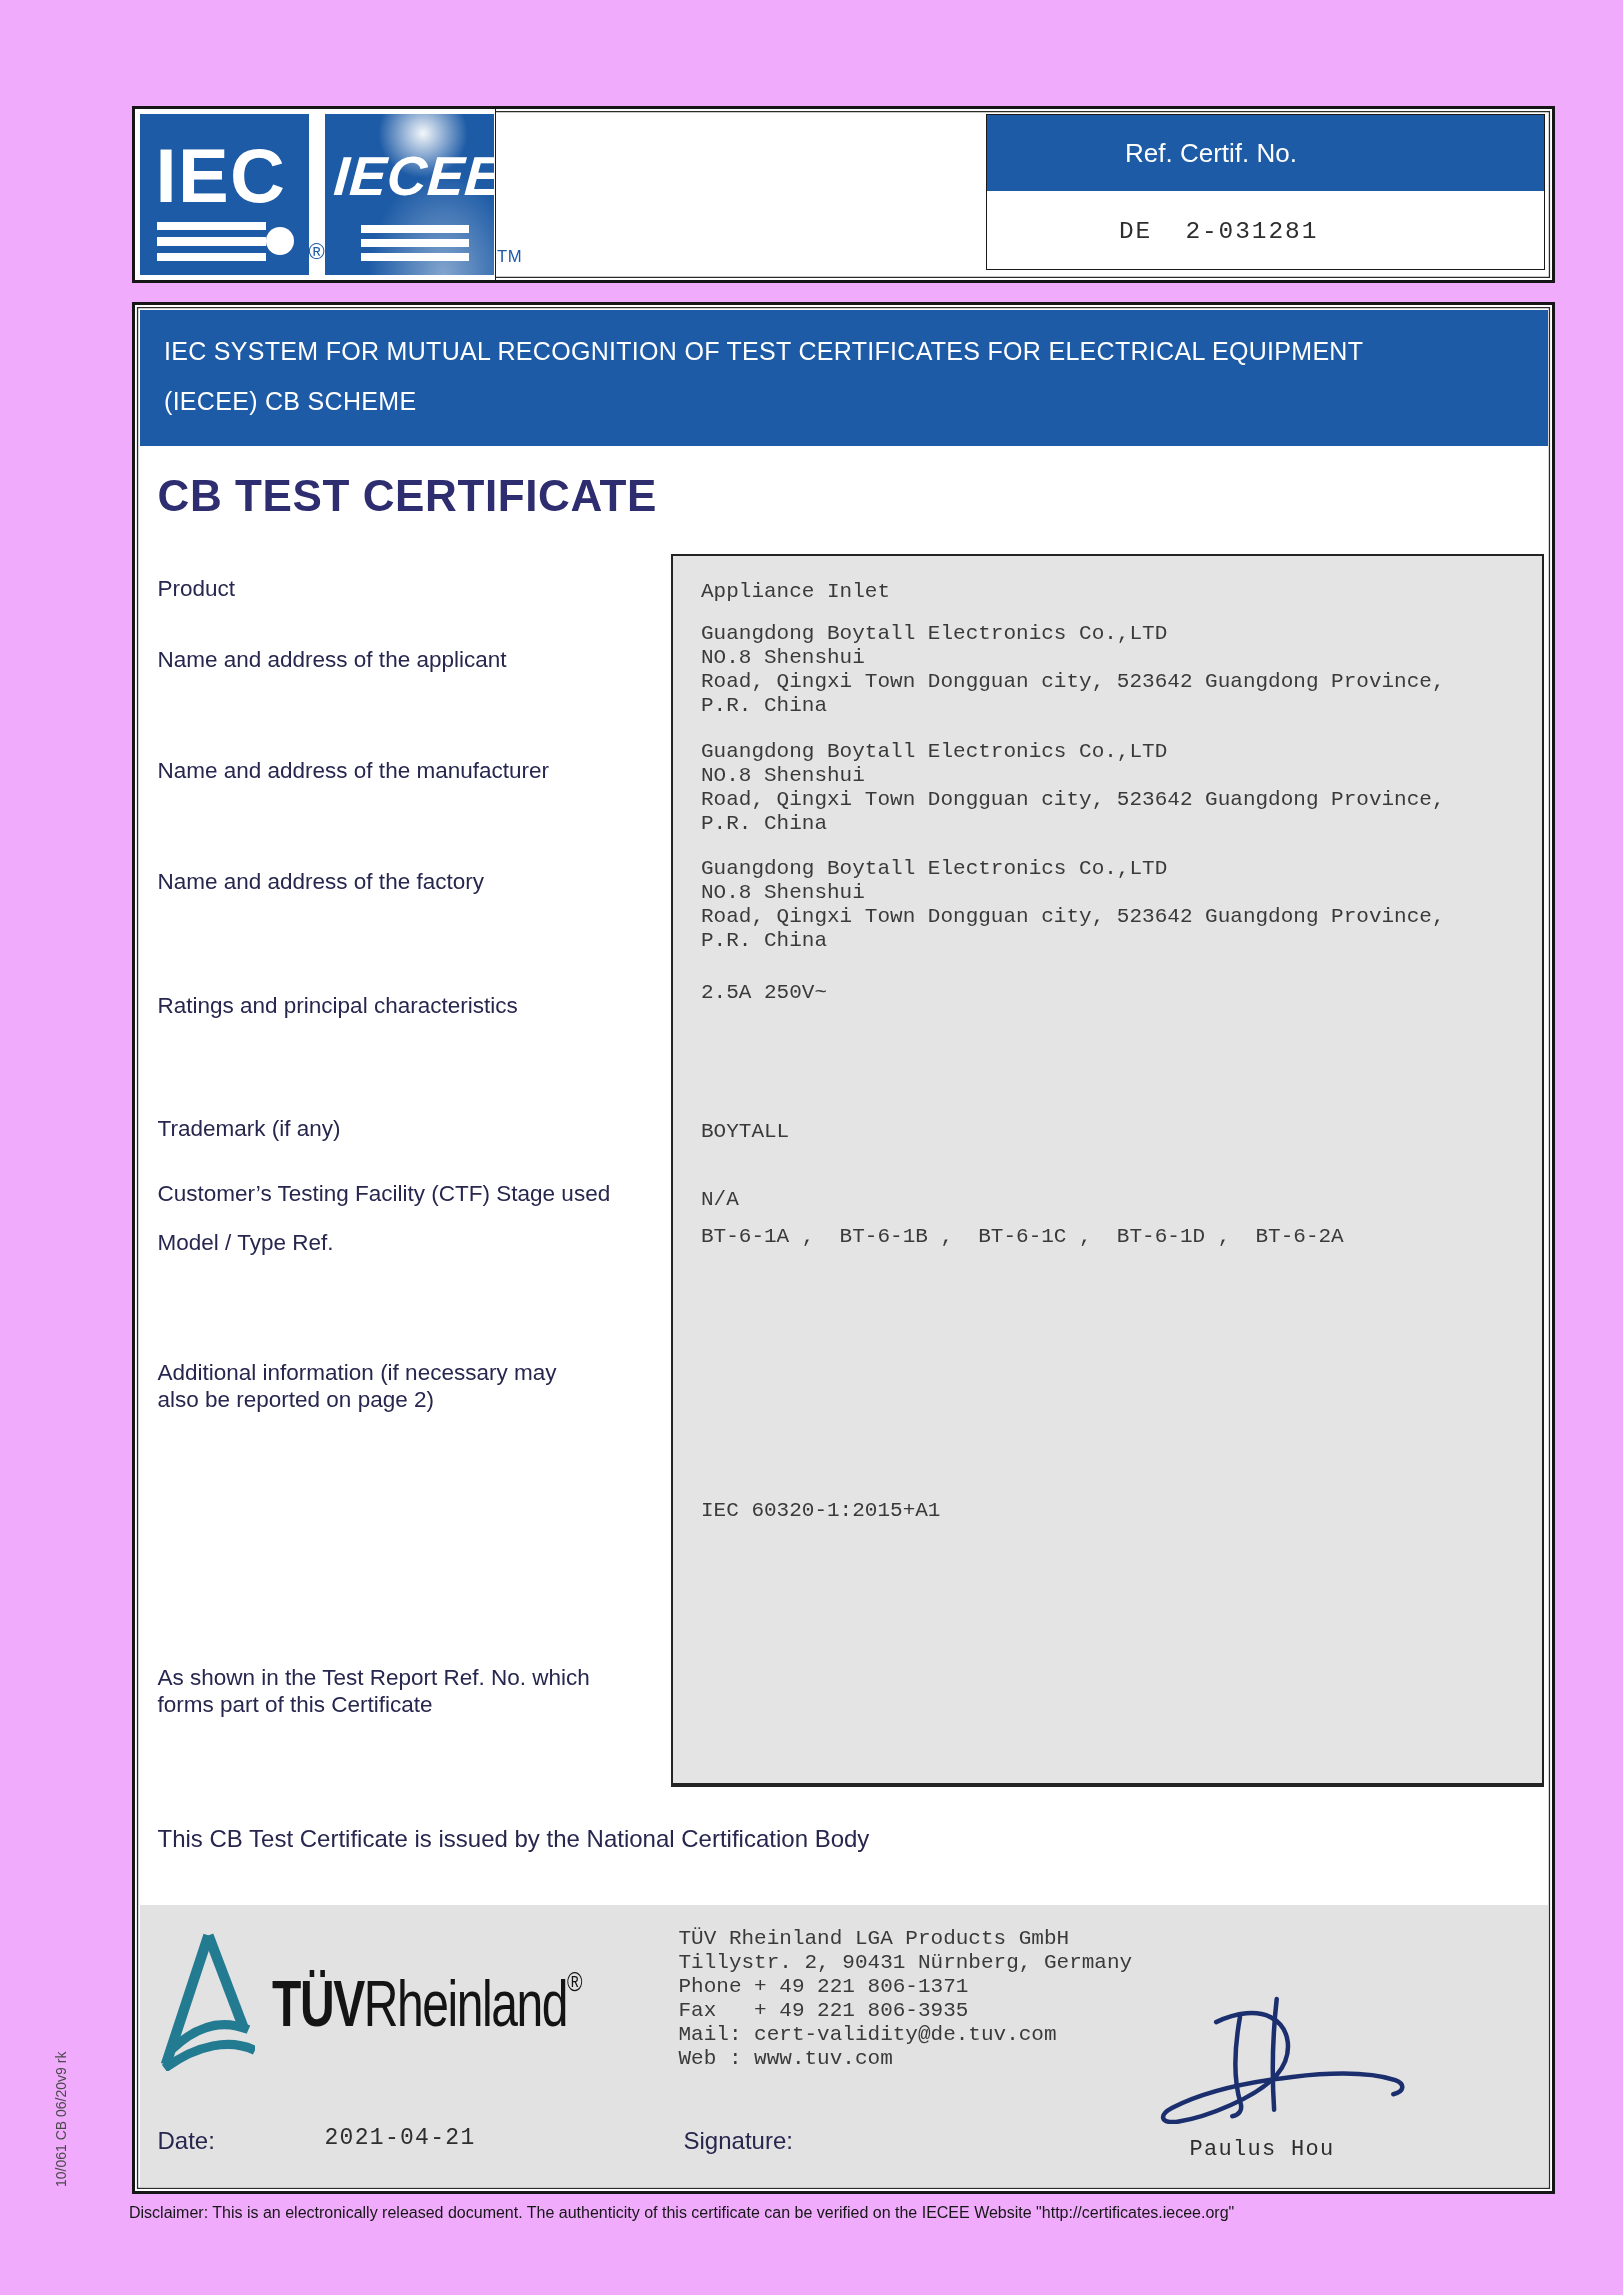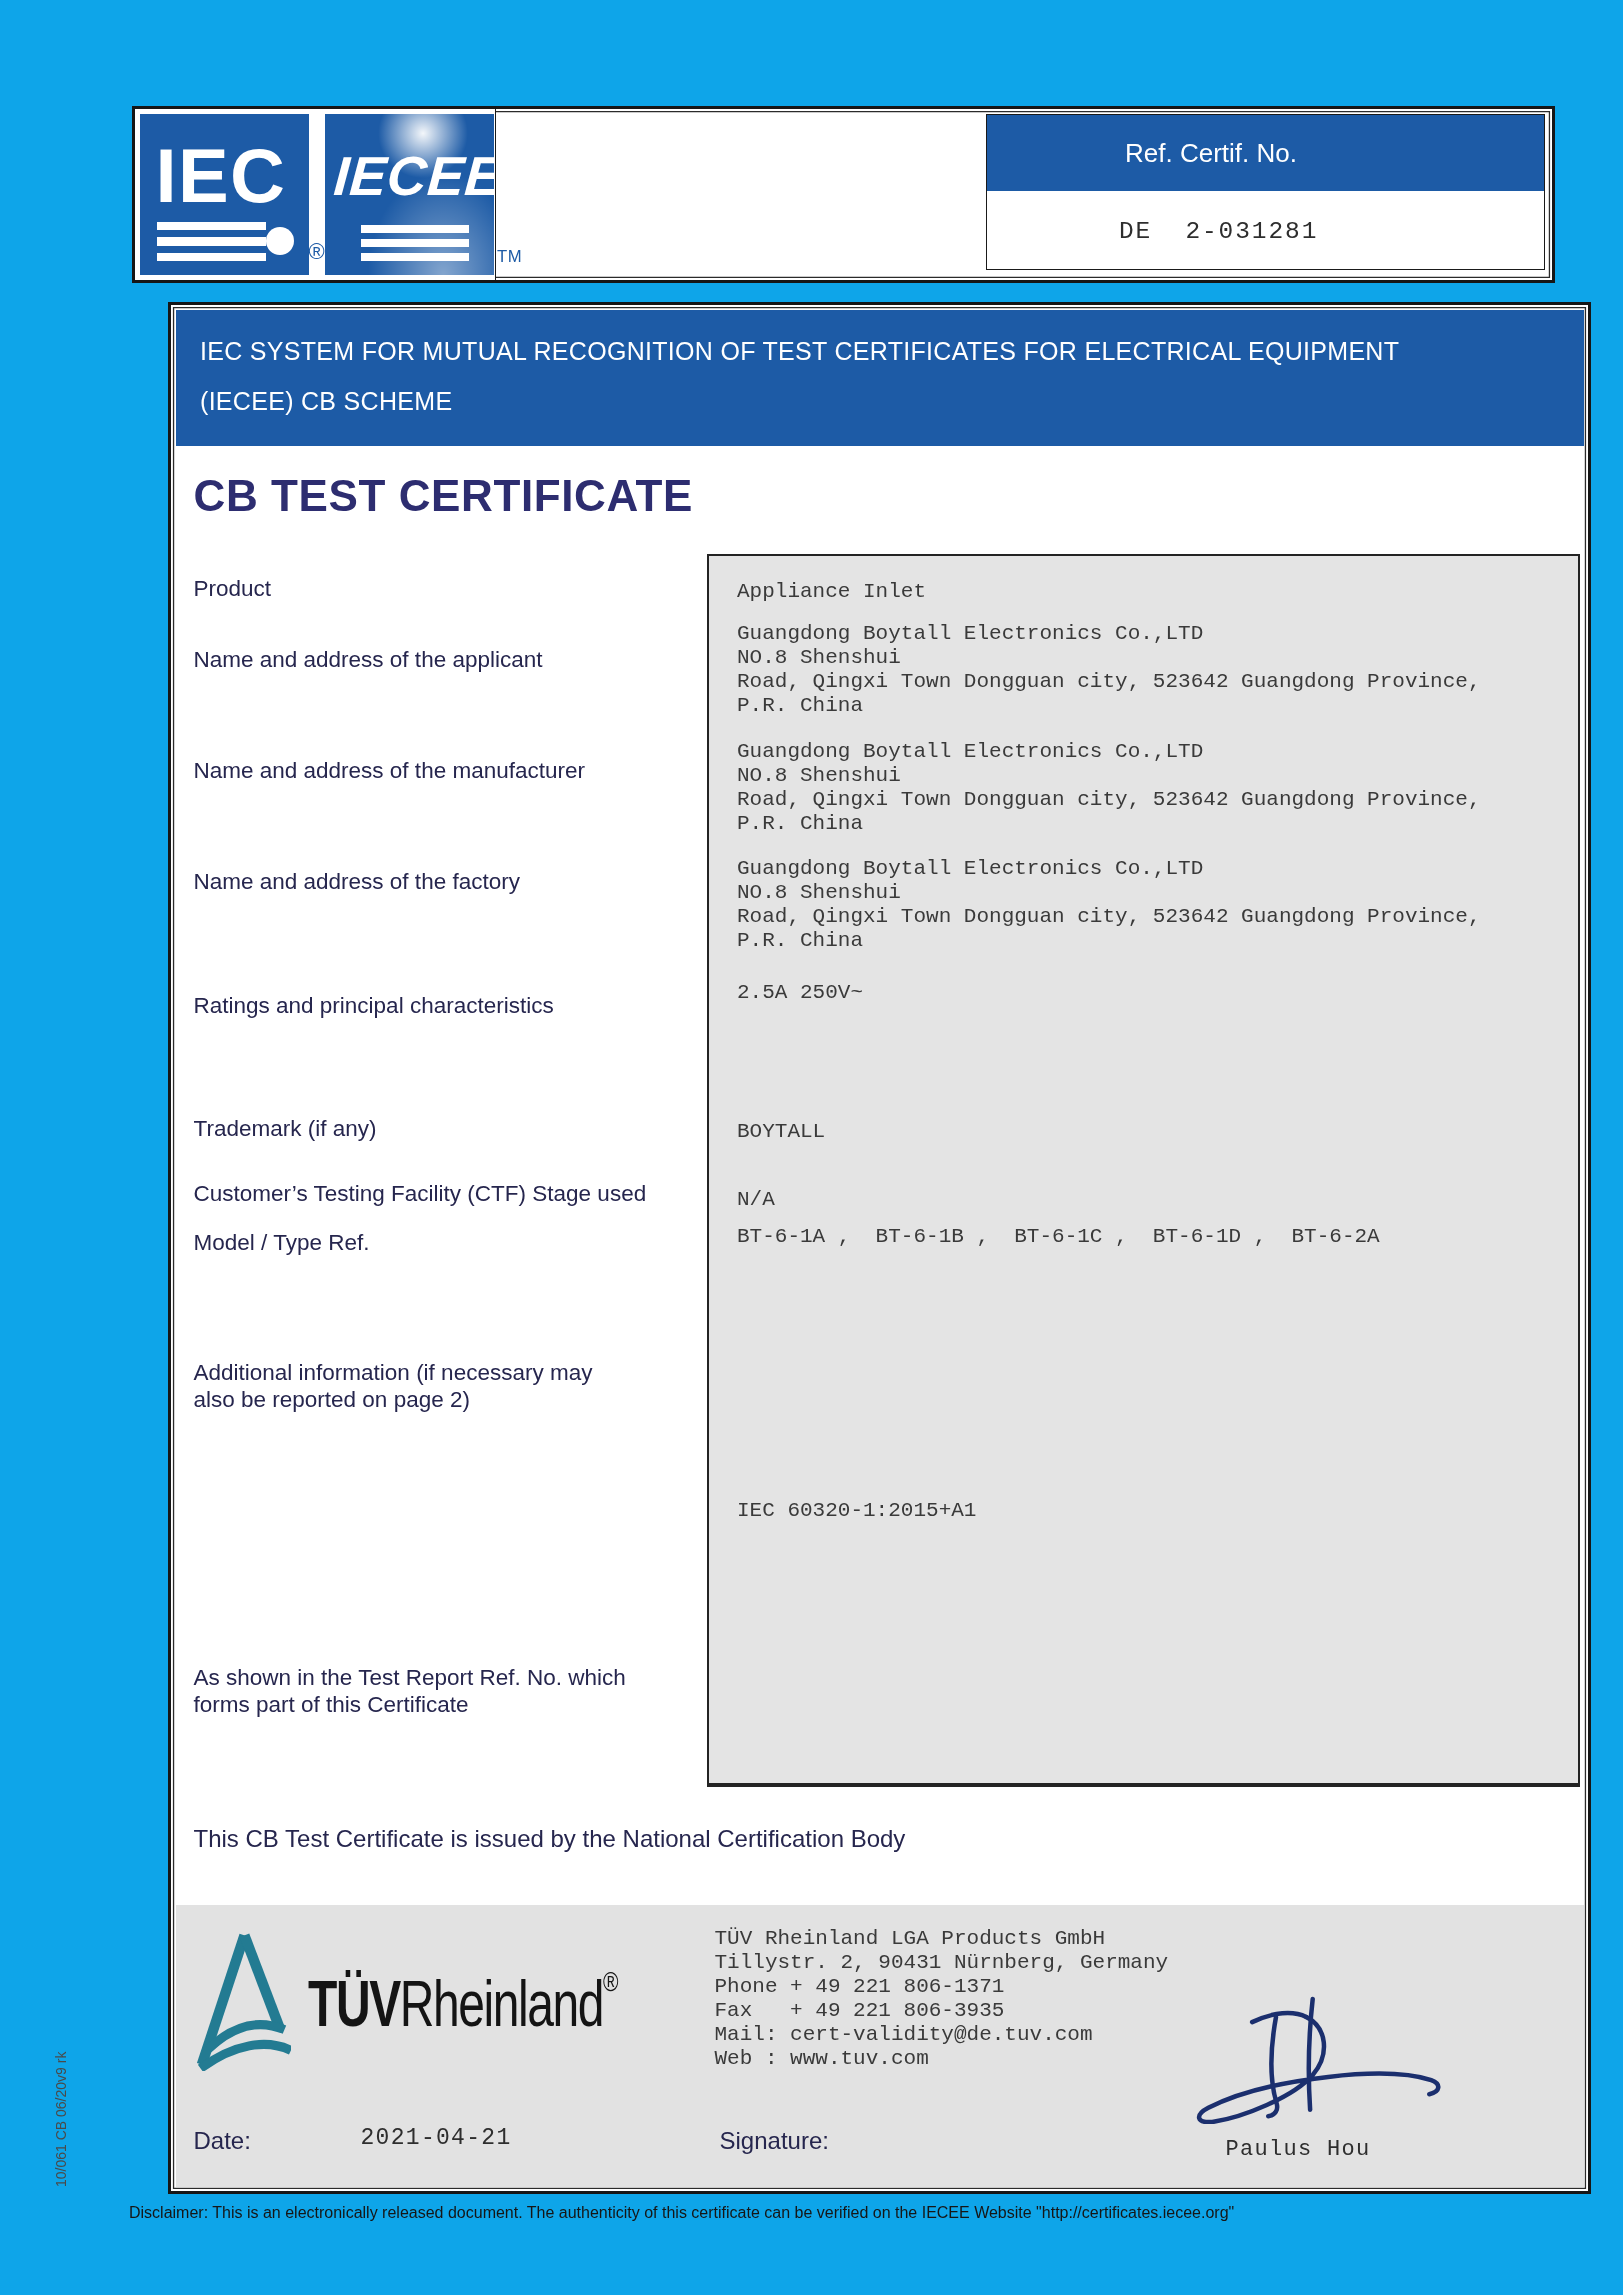--- a/index.html
+++ b/index.html
@@ -1,17 +1,17 @@
 <!DOCTYPE html>
 <html style="font-size:10.3px"><head>
 <meta charset="utf-8">
 <style>
   html,body{margin:0;padding:0;background:#ffffff;}
   #page{
-    position:relative;width:1623px;height:2295px;background:#0ea5e9;
+    position:relative;width:1623px;height:2295px;background:#f0abfc;
     font-family:"Liberation Sans",sans-serif;overflow:hidden;color:#222;
   }
   .frame{
     position:absolute;border:3.2px solid #161616;background:#ffffff;
     box-shadow:inset 0 0 0 1.9px #ffffff, inset 0 0 0 3.2px #2b2b2b;
   }
   
   #header-box{left:132px;top:106px;width:1417px;height:171px;}
   #logo-panel{position:absolute;left:0;top:0;bottom:0;width:360px;border-right:1.9px solid #1a1a1a;background:#fff;}
   .logo-square{position:absolute;top:5.1px;bottom:5.1px;background:#1d5ba6;overflow:hidden;}
@@ -30,21 +30,21 @@
   #iecee-bars{position:absolute;left:36px;top:111px;width:108px;height:37px;}
   #iecee-bars span:nth-child(1){top:0;} #iecee-bars span:nth-child(2){top:14px;} #iecee-bars span:nth-child(3){top:28px;}
   #reg-mark{position:absolute;left:172px;top:130px;width:19.3px;text-align:center;font-size:22px;color:#1d5ba6;}
   #tm-mark{position:absolute;left:362px;top:138px;font-size:16.7px;color:#1d5ba6;letter-spacing:0.6px;}
   #ref-box{position:absolute;left:851px;top:5.1px;width:557px;height:154px;border:1.9px solid #1a1a1a;background:#fff;}
   #ref-head{position:absolute;left:0;top:0;width:100%;height:76px;background:#1d5ba6;color:#fff;
     font-size:26px;display:flex;align-items:center;justify-content:center;padding-right:109px;box-sizing:border-box;}
   #ref-number{position:absolute;left:132px;top:103px;font-family:"Liberation Mono","DejaVu Sans Mono",monospace;
     font-size:24.5px;color:#2e2e2e;letter-spacing:1.9px;white-space:pre;}
   
-  #main-box{left:132px;top:302px;width:1417px;height:1886px;margin-left:36px;}
+  #main-box{left:132px;top:302px;width:1417px;height:1886px;}
   #banner{position:absolute;left:4.5px;right:4.5px;top:4.5px;height:136px;background:#1d5ba6;color:#ffffff;
     font-size:25px;line-height:50px;padding:16.7px 0 0 24.5px;box-sizing:border-box;white-space:pre-line;letter-spacing:0.3px;}
   #cert-title{position:absolute;left:22.5px;top:166px;font-size:44px;font-weight:bold;color:#2d2d70;letter-spacing:0.6px;}
   #value-box{position:absolute;left:536px;top:249px;width:869px;height:1227px;background:#e4e4e4;
     border:2.6px solid #232323;border-bottom-width:4.5px;}
   .lbl{position:absolute;left:22.5px;width:521px;font-size:22.5px;line-height:27px;color:#26264e;white-space:pre-line;}
   .val{position:absolute;left:566px;width:824px;font-family:"Liberation Mono","DejaVu Sans Mono",monospace;
     font-size:21px;line-height:24px;color:#3a3a3a;white-space:pre-wrap;}
   #issuer-line{position:absolute;left:22.5px;top:1520px;font-size:24px;color:#26264e;}
   

